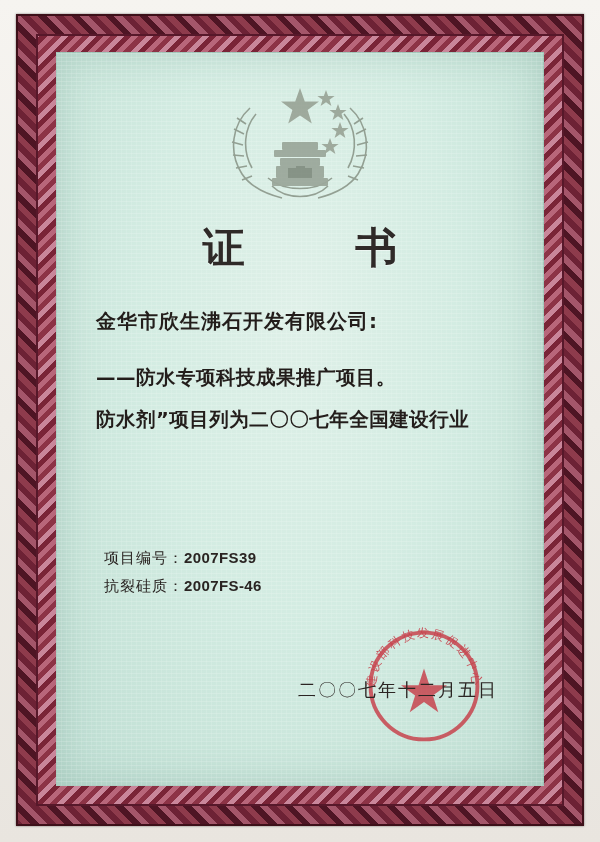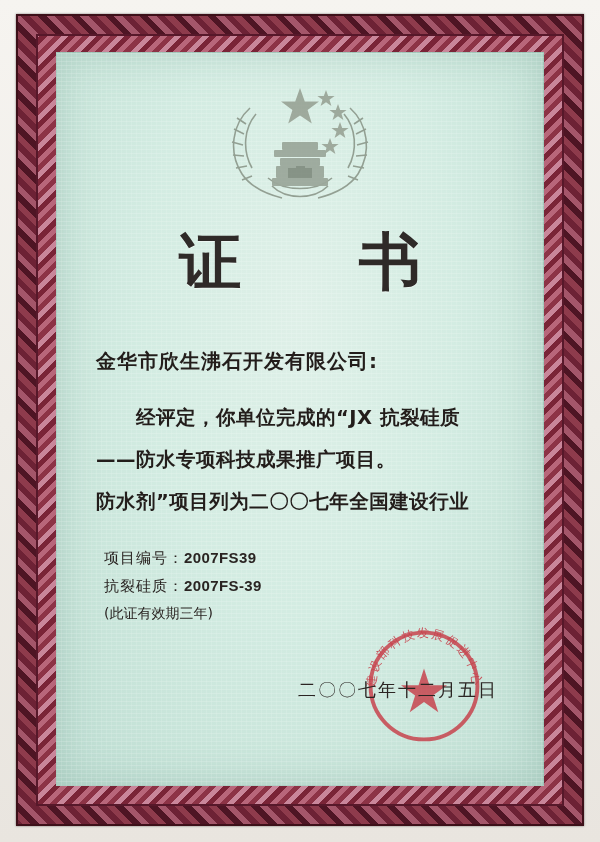--- a/index.html
+++ b/index.html
@@ -98,34 +98,33 @@
 
   
   .cert-title {
     position: absolute;
     top: 168px;
     left: 0;
     right: 0;
     text-align: center;
     font-family: "DejaVu Serif", "Liberation Serif", serif;
     font-weight: bold;
-    font-size: 62px;
+    font-size: 42px;
     letter-spacing: 48px;
     text-indent: 48px;
     color: #2f2a28;
     text-shadow: 0 1px 0 rgba(255,255,255,.45);
   }
 
   .body-wrap {
     position: absolute;
     left: 40px;
     right: 34px;
     top: 256px;
     color: #241f1d;
-    margin-top: 40px;
   }
 
   .addressee {
     font-family: "DejaVu Sans", "Liberation Sans", sans-serif;
     font-weight: bold;
     font-size: 20px;
     letter-spacing: 1px;
     margin-bottom: 22px;
     color: #231d1b;
   }
@@ -224,33 +223,31 @@
         <polygon points="128,38 130.2,44 136.6,44.1 131.5,47.8 133.4,54 128,50.3 122.6,54 124.5,47.8 119.4,44.1 125.8,44"></polygon>
         <polygon points="130,56 132.2,62 138.6,62.1 133.5,65.8 135.4,72 130,68.3 124.6,72 126.5,65.8 121.4,62.1 127.8,62"></polygon>
         <polygon points="120,72 122.2,78 128.6,78.1 123.5,81.8 125.4,88 120,84.3 114.6,88 116.5,81.8 111.4,78.1 117.8,78"></polygon>
       </g>
     </svg>
 
     <div class="cert-title">证 书</div>
 
     <div class="body-wrap">
       <div class="addressee">金华市欣生沸石开发有限公司:</div>
-      <div class="para"><span class="indent"></span><span>经评定，你单位完成的“JX 抗裂硅质</span></div>
       <div class="para">——防水专项科技成果推广项目。</div>
       <div class="para">防水剂”项目列为二〇〇七年全国建设行业</div>
     </div>
 
     <div class="meta">
       <div>
         <span class="label">项目编号：</span><span class="value">2007FS39</span>
       </div>
       <div>
-        <span class="label">抗裂硅质：</span><span class="value">2007FS-39</span>
+        <span class="label">抗裂硅质：</span><span class="value">2007FS-46</span>
       </div>
-      <div class="note">(此证有效期三年)</div>
     </div>
 
     <svg class="seal" viewBox="0 0 140 140" aria-hidden="true">
       <defs>
         <path id="sealArc" d="M 20,70 A 50,50 0 1 1 120,70"></path>
       </defs>
       <circle cx="70" cy="70" r="55" fill="none" stroke="#c5202e" stroke-width="4" opacity=".85"></circle>
       <polygon points="70,52 75.6,69.2 93.7,69.2 79.1,79.8 84.7,97 70,86.4 55.3,97 60.9,79.8 46.3,69.2 64.4,69.2" fill="#c5202e" opacity=".85"></polygon>
       <text font-family="&quot;DejaVu Sans&quot;, sans-serif" font-size="12.5" fill="#c5202e" opacity=".9" letter-spacing="2">
         <textPath href="#sealArc" startOffset="50%" text-anchor="middle">建设部科技发展促进中心</textPath>

